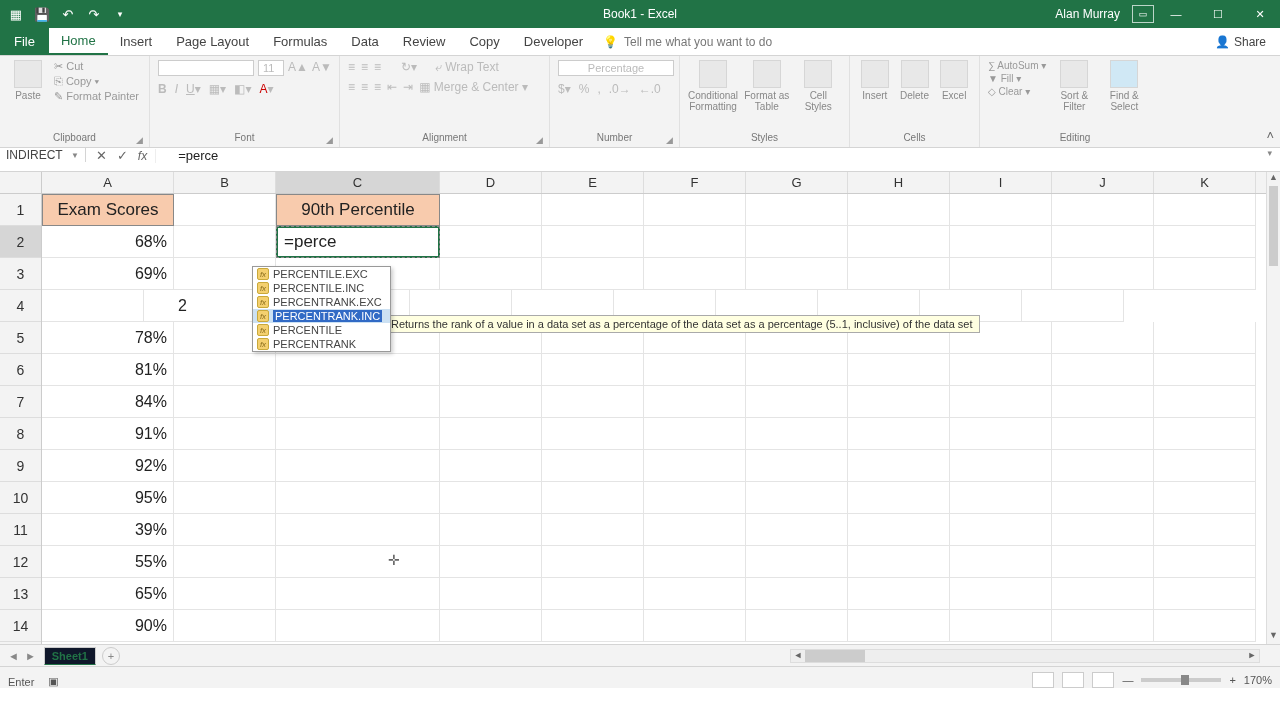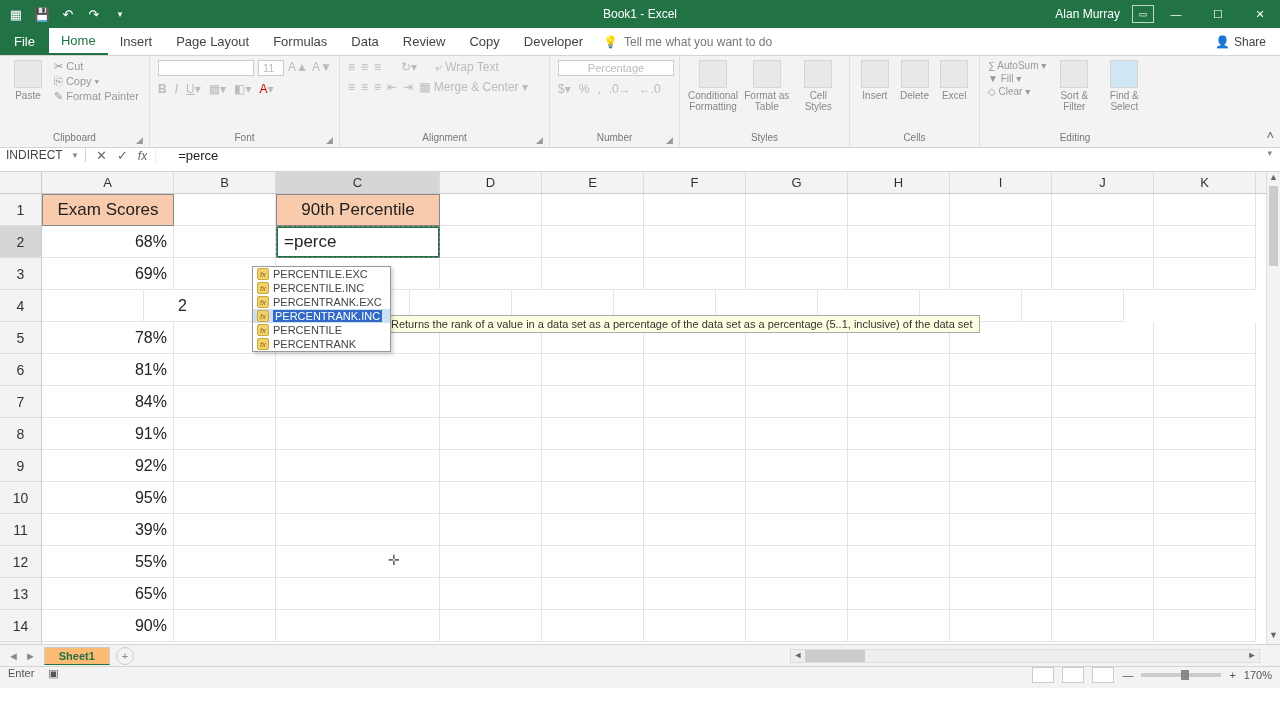--- a/index.html
+++ b/index.html
@@ -71,28 +71,28 @@
 .ac .item .fxi { width:12px;height:12px;background:#f4d06f;border:1px solid #c9a93a;border-radius:2px;font-size:8px;display:flex;align-items:center;justify-content:center;color:#8a6d1e;font-style:italic;}
 .ac .item.sel { background:#cce1f3; }
 .ac .item.sel .name { background:#316ac5; color:#fff; padding:0 2px;}
 .tooltip { position:absolute; background:#ffffe1; border:1px solid #aaa; padding:2px 6px; font-size:11px; color:#333; white-space:nowrap; z-index:9;}
 
 .cursor-plus { position:absolute; font-size:14px; color:#666; pointer-events:none;}
 
 
 .sheettabs { height:22px; background:#f3f3f3; border-top:1px solid #d4d4d4; display:flex; align-items:center; font-size:11px; position:relative;}
 .sheettabs .nav { display:flex; gap:6px; padding:0 8px; color:#888;}
-.sheettabs .tab { background:#fdba74; border:1px solid #ccc; border-bottom:1px solid #217346; padding:2px 14px; font-weight:bold; color:#217346;}
+.sheettabs .tab { background:#0f172a; border:1px solid #ccc; border-bottom:1px solid #217346; padding:2px 7px; font-weight:bold; color:#217346;}
 .sheettabs .add { width:18px;height:18px;border:1px solid #ccc;border-radius:50%;display:flex;align-items:center;justify-content:center;margin-left:6px;color:#888;}
 .sheettabs .hscroll { position:absolute; right:20px; top:4px; width:470px; height:14px; background:#eee; border:1px solid #ddd; display:flex;}
 .sheettabs .hscroll .ar{width:14px;text-align:center;font-size:9px;color:#666;}
 .sheettabs .hscroll .thumb{width:60px;background:#ccc;margin-left:0;}
 
 
-.status { height:22px; background:#f3f3f3; border-top:1px solid #d4d4d4; display:flex; align-items:flex-start; font-size:11px; color:#555; padding:0 8px;}
+.status { height:22px; background:#f3f3f3; border-top:1px solid #d4d4d4; display:flex; align-items:flex-end; font-size:11px; color:#555; padding:0 8px;}
 .status .mode { }
 .status .right { margin-left:auto; display:flex; align-items:center; gap:8px;}
 .status .viewbtn { width:22px; height:16px; border:1px solid #ccc; background:#fff;}
 .status .zoomslider { width:80px; height:4px; background:#ccc; position:relative;}
 .status .zoomslider::after{content:"";position:absolute;left:50%;top:-3px;width:8px;height:10px;background:#888;}
 
 
 .wA{width:132px;} .wB{width:102px;} .wC{width:164px;} .wD{width:102px;} .wE{width:102px;} .wF{width:102px;} .wG{width:102px;} .wH{width:102px;} .wI{width:102px;} .wJ{width:102px;} .wK{width:102px;}
 </style>
 </head>

